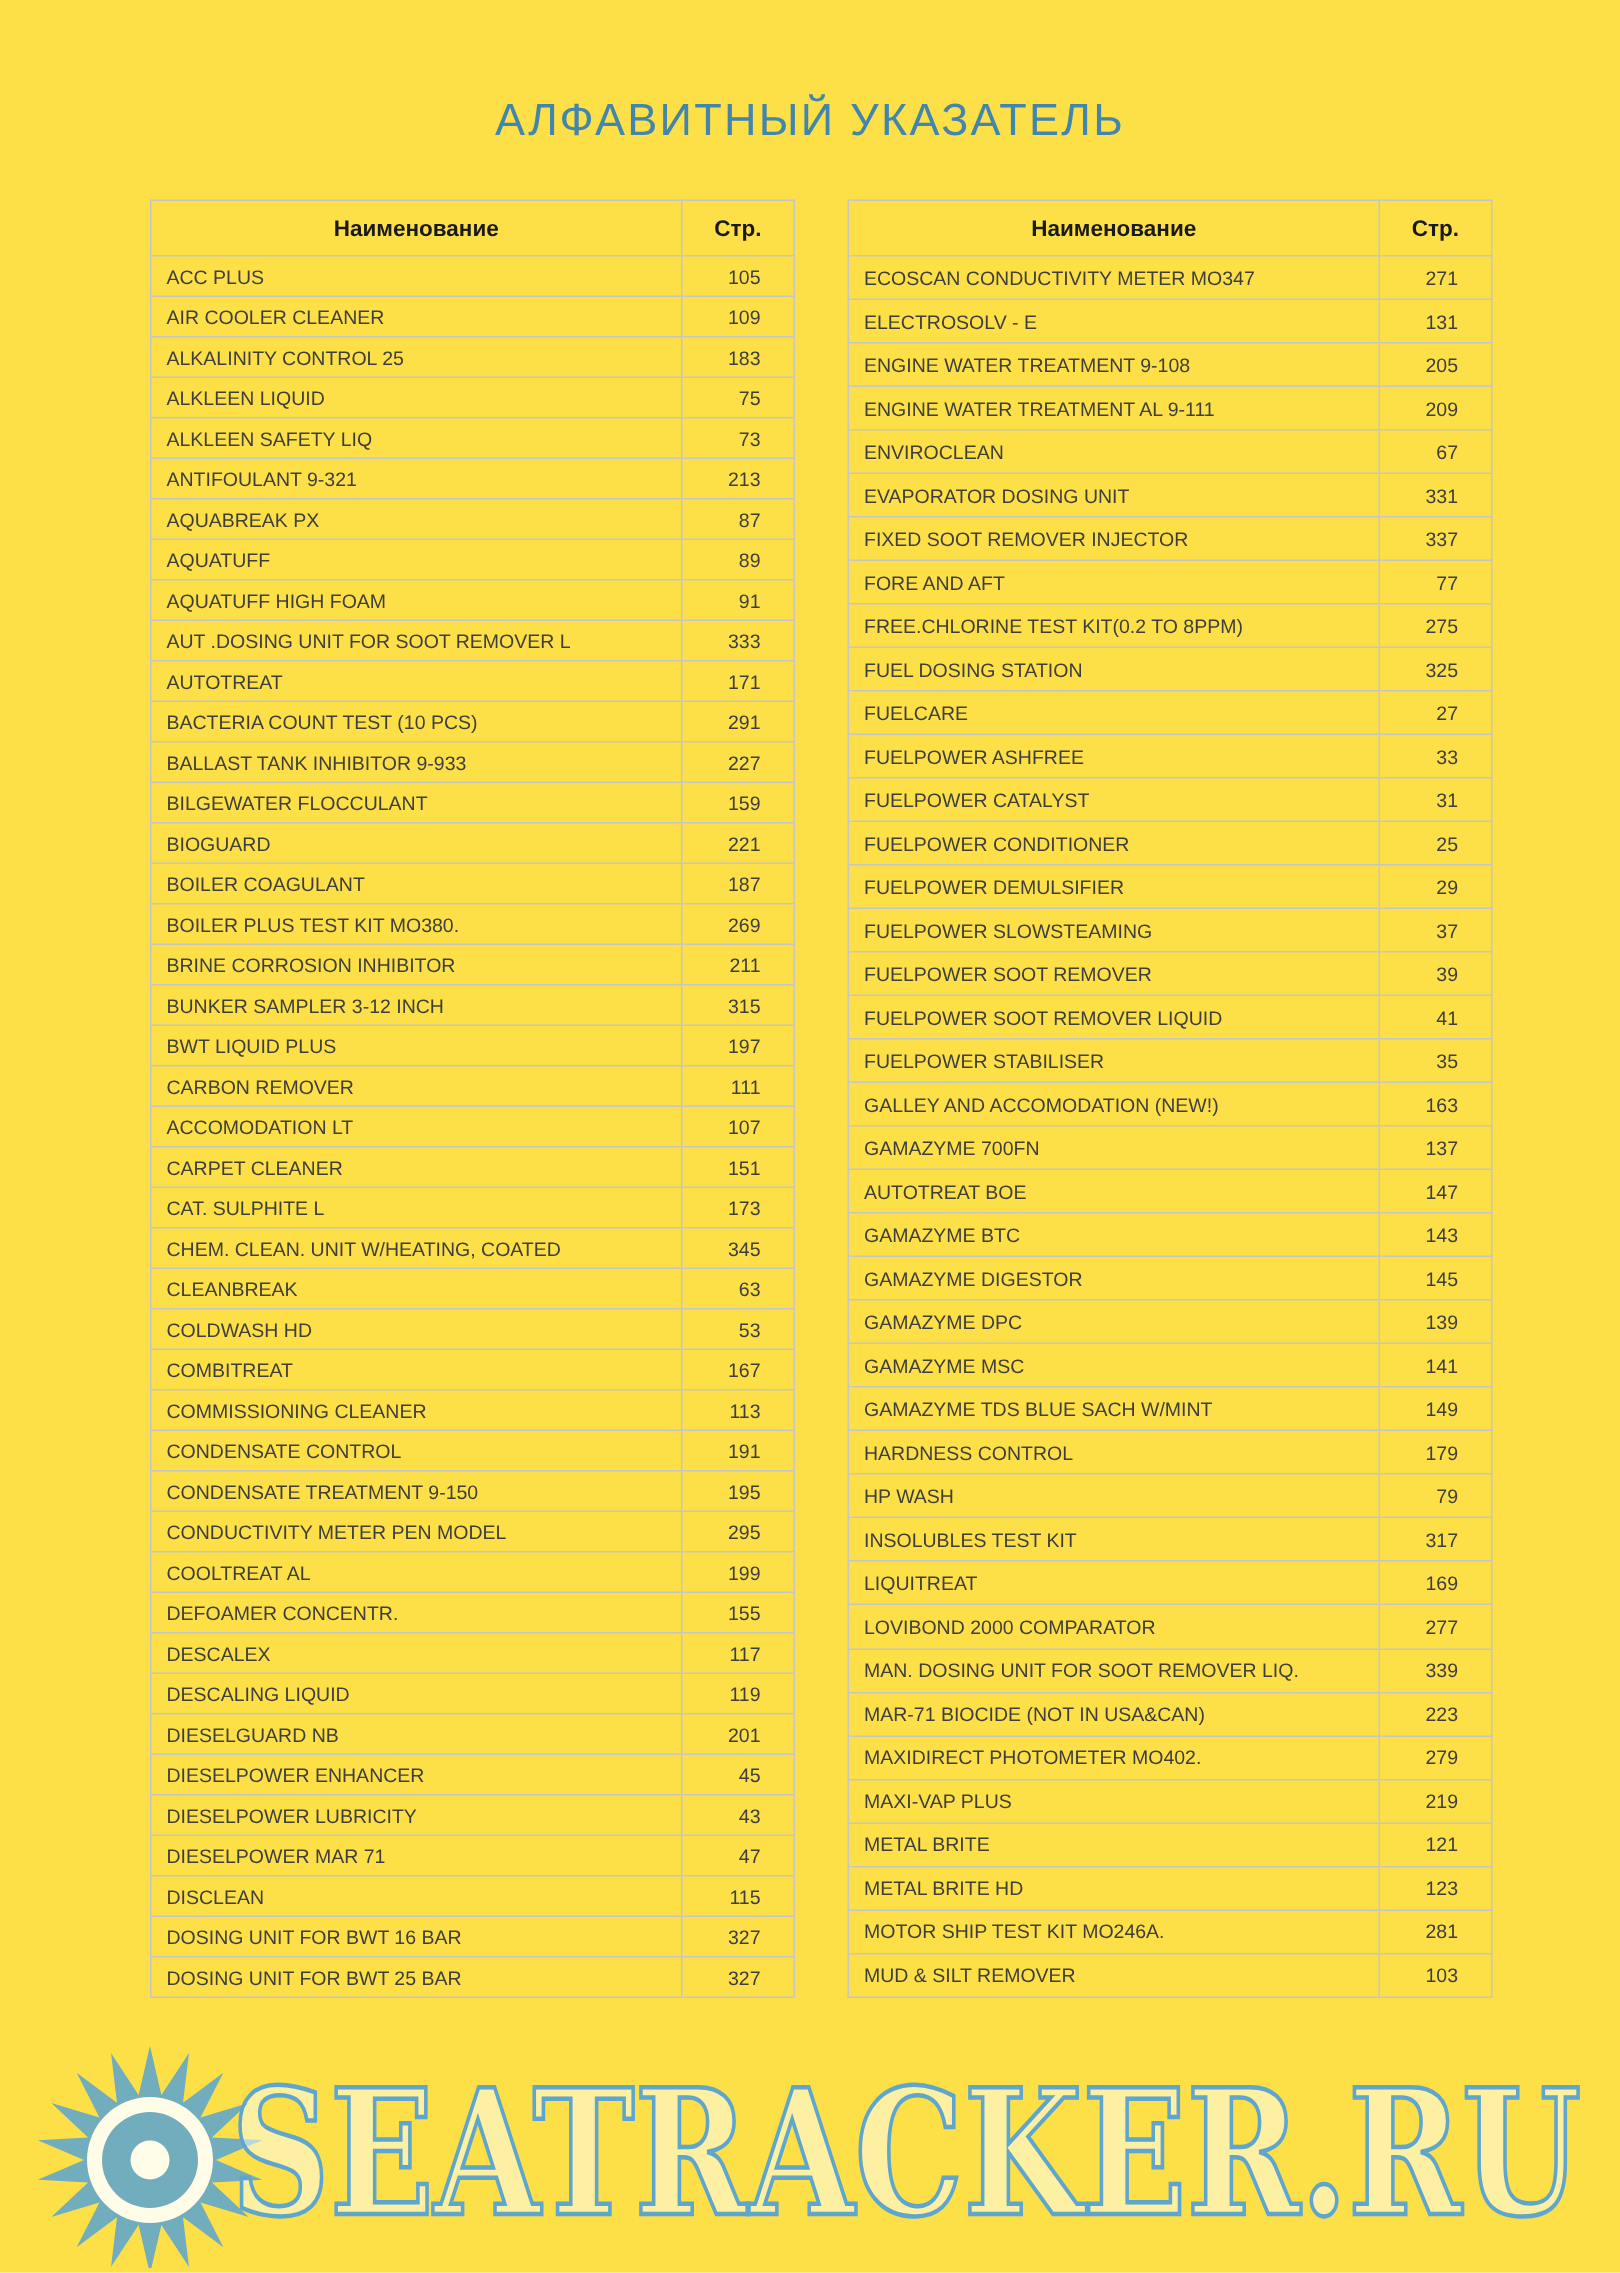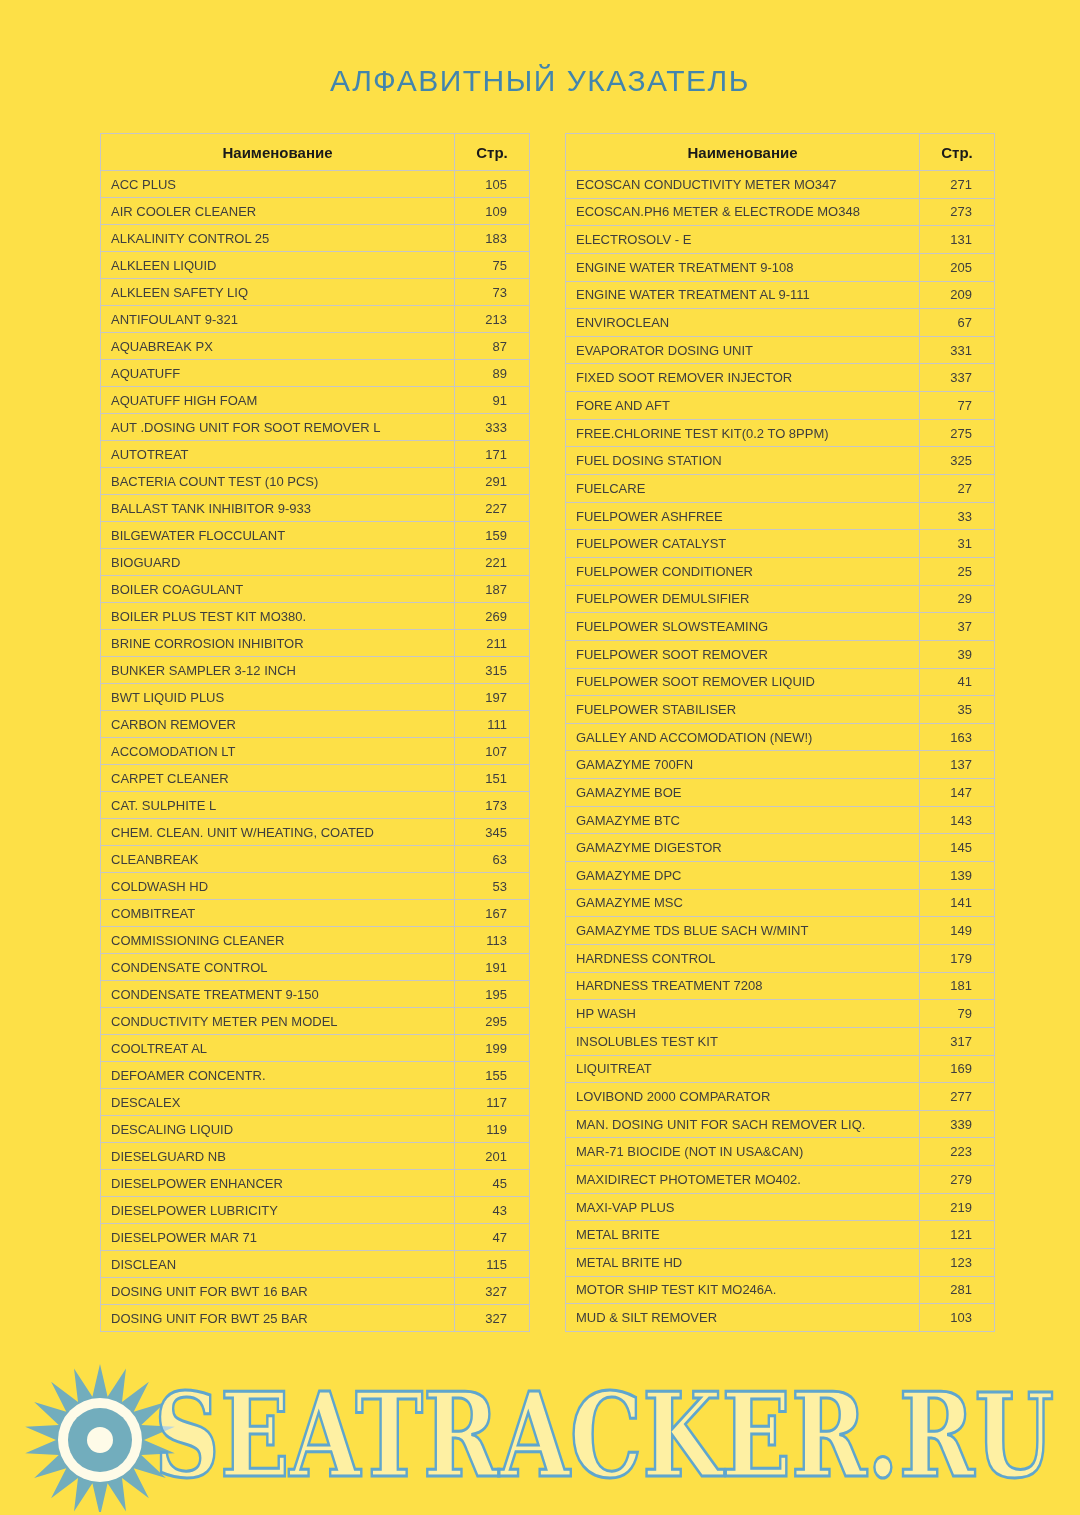--- a/index.html
+++ b/index.html
@@ -265,24 +265,20 @@
           <th class="h-name">Наименование</th>
           <th class="h-page">Стр.</th>
         </tr>
       </thead>
       <tbody>
           <tr>
             <td class="cell-name">ECOSCAN CONDUCTIVITY METER MO347</td>
             <td class="cell-page">271</td>
           </tr>
           <tr>
-            <td class="cell-name">ECOSCAN.PH6 METER &amp; ELECTRODE MO348</td>
-            <td class="cell-page">273</td>
-          </tr>
-          <tr>
             <td class="cell-name">ELECTROSOLV - E</td>
             <td class="cell-page">131</td>
           </tr>
           <tr>
             <td class="cell-name">ENGINE WATER TREATMENT 9-108</td>
             <td class="cell-page">205</td>
           </tr>
           <tr>
             <td class="cell-name">ENGINE WATER TREATMENT AL 9-111</td>
             <td class="cell-page">209</td>
@@ -349,21 +345,21 @@
           </tr>
           <tr>
             <td class="cell-name">GALLEY AND ACCOMODATION (NEW!)</td>
             <td class="cell-page">163</td>
           </tr>
           <tr>
             <td class="cell-name">GAMAZYME 700FN</td>
             <td class="cell-page">137</td>
           </tr>
           <tr>
-            <td class="cell-name">GAMAZYME BOE</td>
+            <td class="cell-name">AUTOTREAT BOE</td>
             <td class="cell-page">147</td>
           </tr>
           <tr>
             <td class="cell-name">GAMAZYME BTC</td>
             <td class="cell-page">143</td>
           </tr>
           <tr>
             <td class="cell-name">GAMAZYME DIGESTOR</td>
             <td class="cell-page">145</td>
           </tr>
@@ -377,41 +373,37 @@
           </tr>
           <tr>
             <td class="cell-name">GAMAZYME TDS BLUE SACH W/MINT</td>
             <td class="cell-page">149</td>
           </tr>
           <tr>
             <td class="cell-name">HARDNESS CONTROL</td>
             <td class="cell-page">179</td>
           </tr>
           <tr>
-            <td class="cell-name">HARDNESS TREATMENT 7208</td>
-            <td class="cell-page">181</td>
-          </tr>
-          <tr>
             <td class="cell-name">HP WASH</td>
             <td class="cell-page">79</td>
           </tr>
           <tr>
             <td class="cell-name">INSOLUBLES TEST KIT</td>
             <td class="cell-page">317</td>
           </tr>
           <tr>
             <td class="cell-name">LIQUITREAT</td>
             <td class="cell-page">169</td>
           </tr>
           <tr>
             <td class="cell-name">LOVIBOND 2000 COMPARATOR</td>
             <td class="cell-page">277</td>
           </tr>
           <tr>
-            <td class="cell-name">MAN. DOSING UNIT FOR SACH REMOVER LIQ.</td>
+            <td class="cell-name">MAN. DOSING UNIT FOR SOOT REMOVER LIQ.</td>
             <td class="cell-page">339</td>
           </tr>
           <tr>
             <td class="cell-name">MAR-71 BIOCIDE (NOT IN USA&amp;CAN)</td>
             <td class="cell-page">223</td>
           </tr>
           <tr>
             <td class="cell-name">MAXIDIRECT PHOTOMETER MO402.</td>
             <td class="cell-page">279</td>
           </tr>

